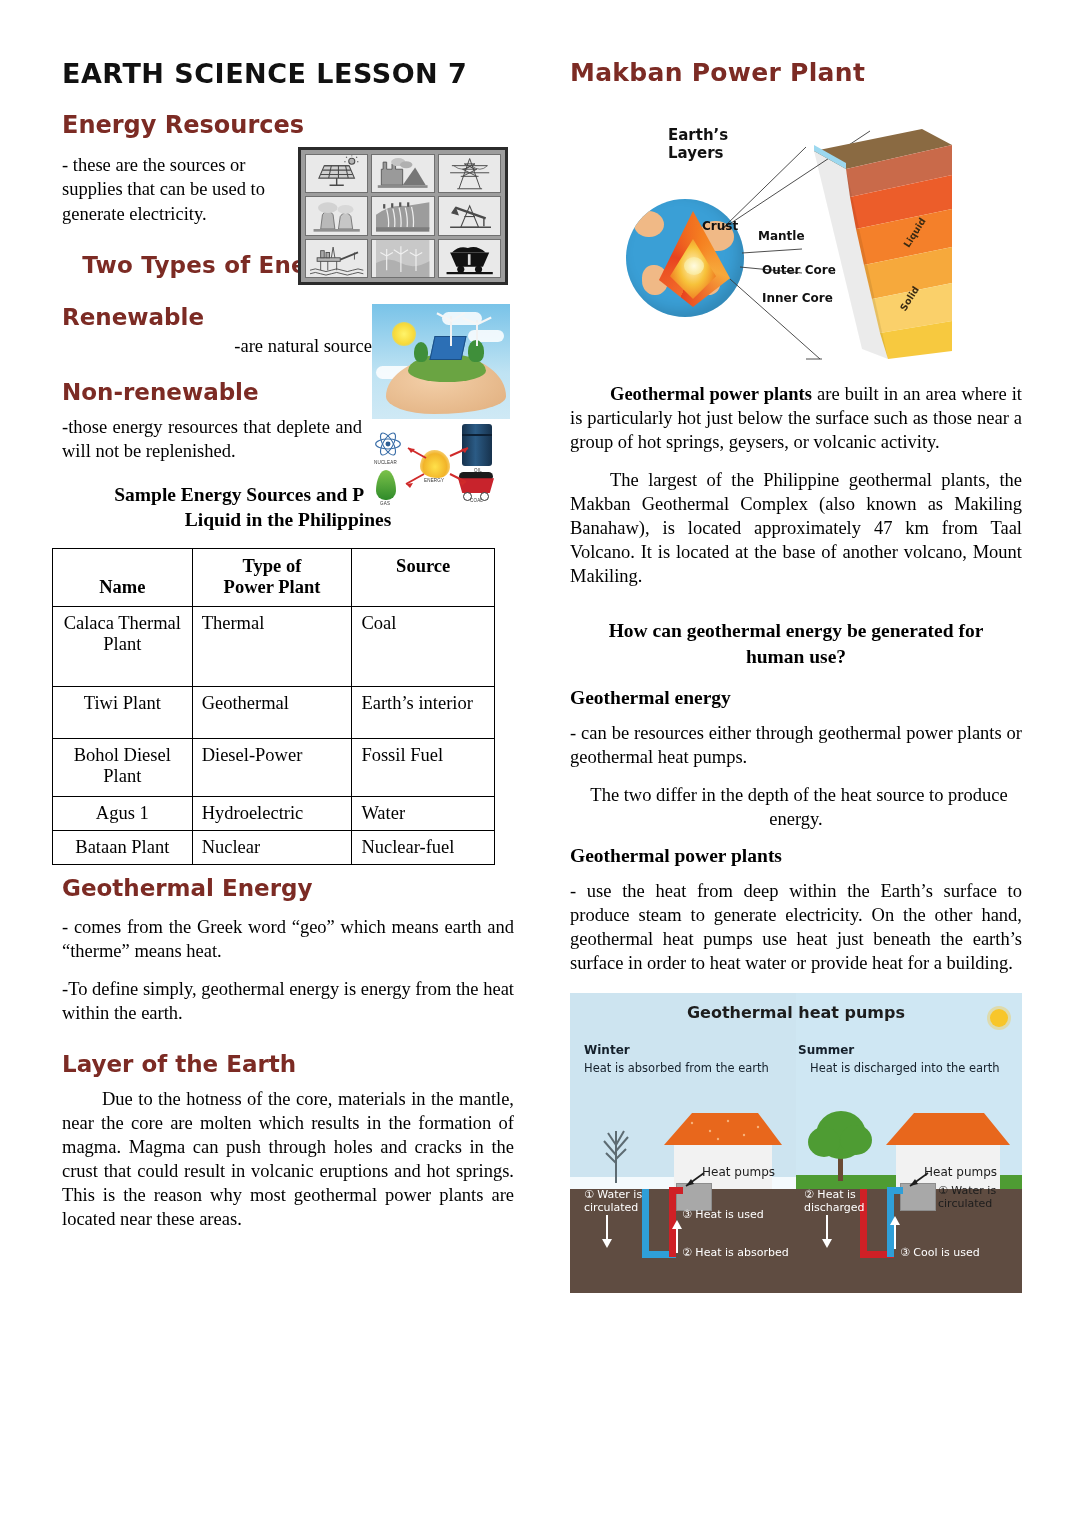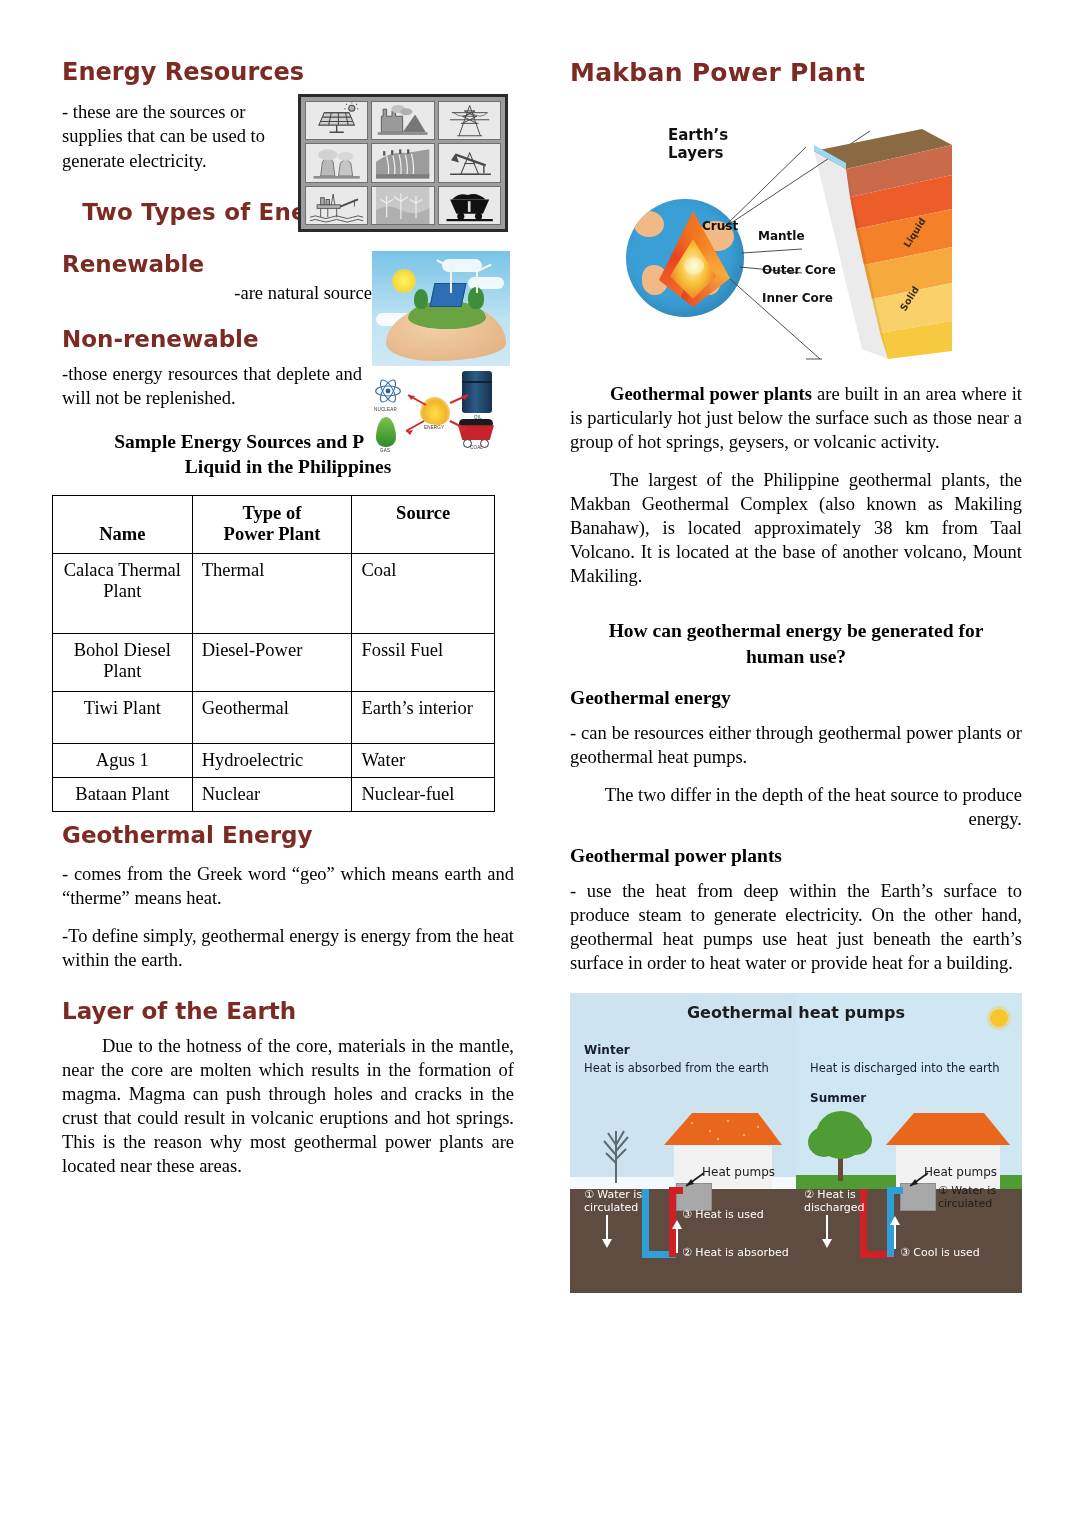--- a/index.html
+++ b/index.html
@@ -40,21 +40,21 @@
   .h-geoenergy{font-size:23px;margin:10px 0 14px 0;}
   .h-layer{font-size:23px;margin:26px 0 10px 0;}
 
   
   p.body{
     font-size:18.5px;
     line-height:1.30;
     margin:0 0 14px 0;
     text-align:justify;
   }
-  p.body.nojust{text-align:right;}
+  p.body.nojust{text-align:center;}
   .indent{text-indent:40px;}
   .bold{font-weight:bold;}
 
   .intro-text{
     font-size:18.5px;line-height:1.32;width:232px;margin:0;
   }
   .natural-line{
     font-size:18.5px;margin:0 0 4px 0;text-align:right;
     width:330px;
   }
@@ -193,20 +193,21 @@
     font-size:19.5px;font-weight:bold;text-align:center;margin:8px 0 0 0;
   }
 </style>
 </head>
 <body>
 
 <div class="page">
 
   <div class="col-left">
 
+    <h1 class="title-main">EARTH SCIENCE LESSON 7</h1>
 
     <h2 class="h-maroon h-energy-res">Energy Resources</h2>
 
     <div class="row-energy">
       <p class="intro-text">- these are the sources or supplies that can be used to generate electricity.</p>
 
       <div class="grid-img">
         <div class="gi-cell">
           <svg viewBox="0 0 60 42" width="100%" height="100%">
               <g fill="none" stroke="#4a4a4a" stroke-width="1.2">
@@ -399,29 +400,29 @@
           </th>
           <th class="c3">Source</th>
         </tr>
       </thead>
       <tbody>
         <tr class="rh">
           <td class="nm">Calaca Thermal Plant</td>
           <td>Thermal</td>
           <td>Coal</td>
         </tr>
+        <tr style="height:52px;">
+          <td class="nm">Tiwi Plant</td>
+          <td>Geothermal</td>
+          <td>Earth’s interior</td>
+        </tr>
         <tr style="height:58px;">
           <td class="nm">Bohol Diesel Plant</td>
           <td>Diesel-Power</td>
           <td>Fossil Fuel</td>
-        </tr>
-        <tr style="height:52px;">
-          <td class="nm">Tiwi Plant</td>
-          <td>Geothermal</td>
-          <td>Earth’s interior</td>
         </tr>
         <tr>
           <td class="nm">Agus 1</td>
           <td>Hydroelectric</td>
           <td>Water</td>
         </tr>
         <tr>
           <td class="nm">Bataan Plant</td>
           <td>Nuclear</td>
           <td>Nuclear-fuel</td>
@@ -483,21 +484,21 @@
           <path d="M78 210 L150 198 L150 228 L86 236 Z" fill="#f7c93f"></path>
           <path d="M12 28 L44 46 L86 236 L60 226 Z" fill="#000" opacity=".08"></path>
         </svg>
         <div class="wedge-lbl" style="left:96px;top:104px;">Liquid</div>
         <div class="wedge-lbl" style="left:94px;top:170px;">Solid</div>
       </div>
     </div>
 
     <p class="body indent"><span class="bold">Geothermal power plants</span><span> are built in an area where it is particularly hot just below the surface such as those near a group of hot springs, geysers, or volcanic activity.</span></p>
 
-    <p class="body indent">The largest of the Philippine geothermal plants, the Makban Geothermal Complex (also known as Makiling Banahaw), is located approximately 38 km from Taal Volcano. It is located at the base of another volcano, Mount Makiling.</p>
+    <p class="body indent">The largest of the Philippine geothermal plants, the Makban Geothermal Complex (also known as Makiling Banahaw), is located approximately 47 km from Taal Volcano. It is located at the base of another volcano, Mount Makiling.</p>
 
     <div class="q-center">
       <div>How can geothermal energy be generated for</div>
       <div>human use?</div>
     </div>
 
     <div class="sub-b">Geothermal energy</div>
     <p class="body">- can be resources either through geothermal power plants or geothermal heat pumps.</p>
     <p class="body nojust" style="text-indent:6px;">The two differ in the depth of the heat source to produce energy.</p>
 
@@ -594,21 +595,21 @@
 
         <svg style="position:absolute;left:24px;top:222px;width:14px;height:34px;">
           <path d="M7 0 L7 26" stroke="#fff" stroke-width="2" fill="none"></path>
           <path d="M2 24 L7 33 L12 24 Z" fill="#fff"></path>
         </svg>
         <svg style="position:absolute;left:92px;top:222px;width:14px;height:34px;">
           <path d="M7 34 L7 8" stroke="#fff" stroke-width="2" fill="none"></path>
           <path d="M2 10 L7 1 L12 10 Z" fill="#fff"></path>
         </svg>
 
-        <div class="hp-season" style="left:14px;top:50px;margin-top:48px;">Summer</div>
+        <div class="hp-season" style="left:2px;top:50px;">Summer</div>
         <div class="hp-seasontxt" style="left:14px;top:68px;">Heat is discharged into the earth</div>
       </div>
 
       <div class="hp-title">Geothermal heat pumps</div>
     </div>
 
   </div>
 </div>
 
 </body></html>

